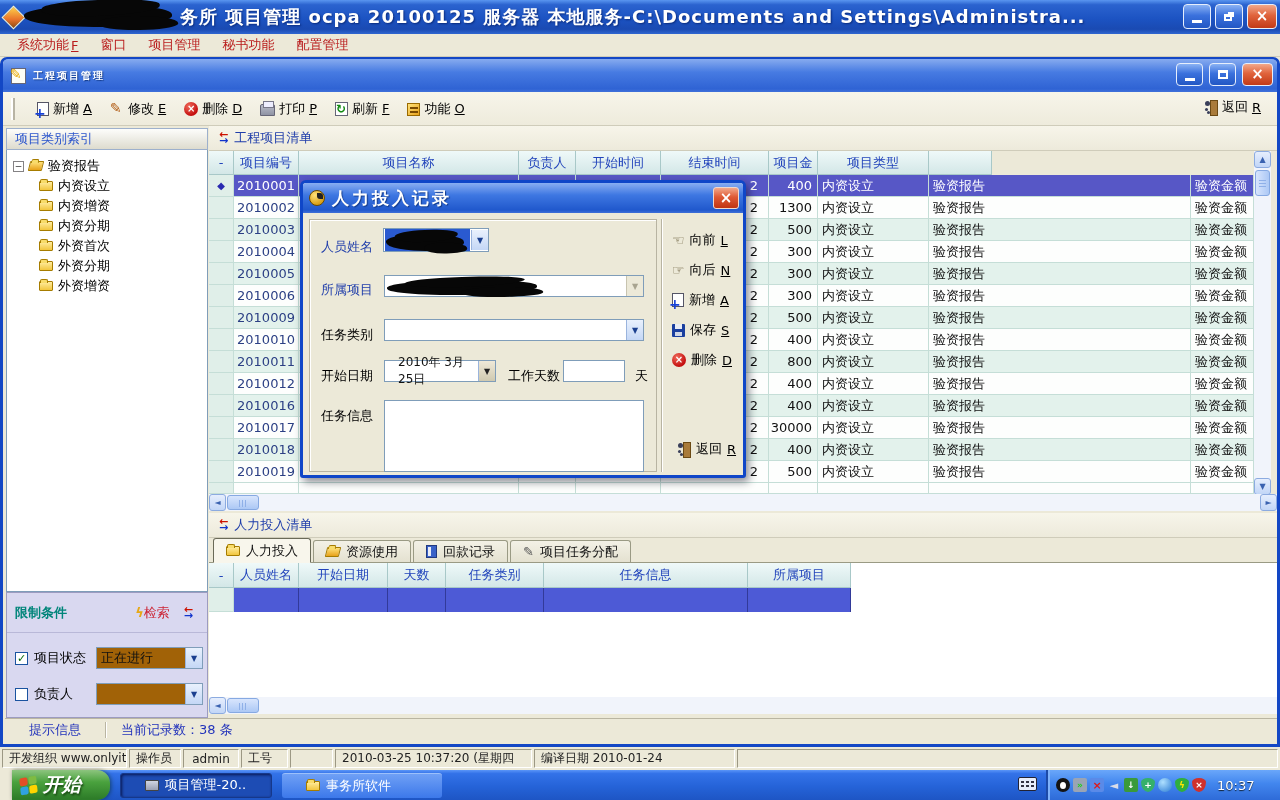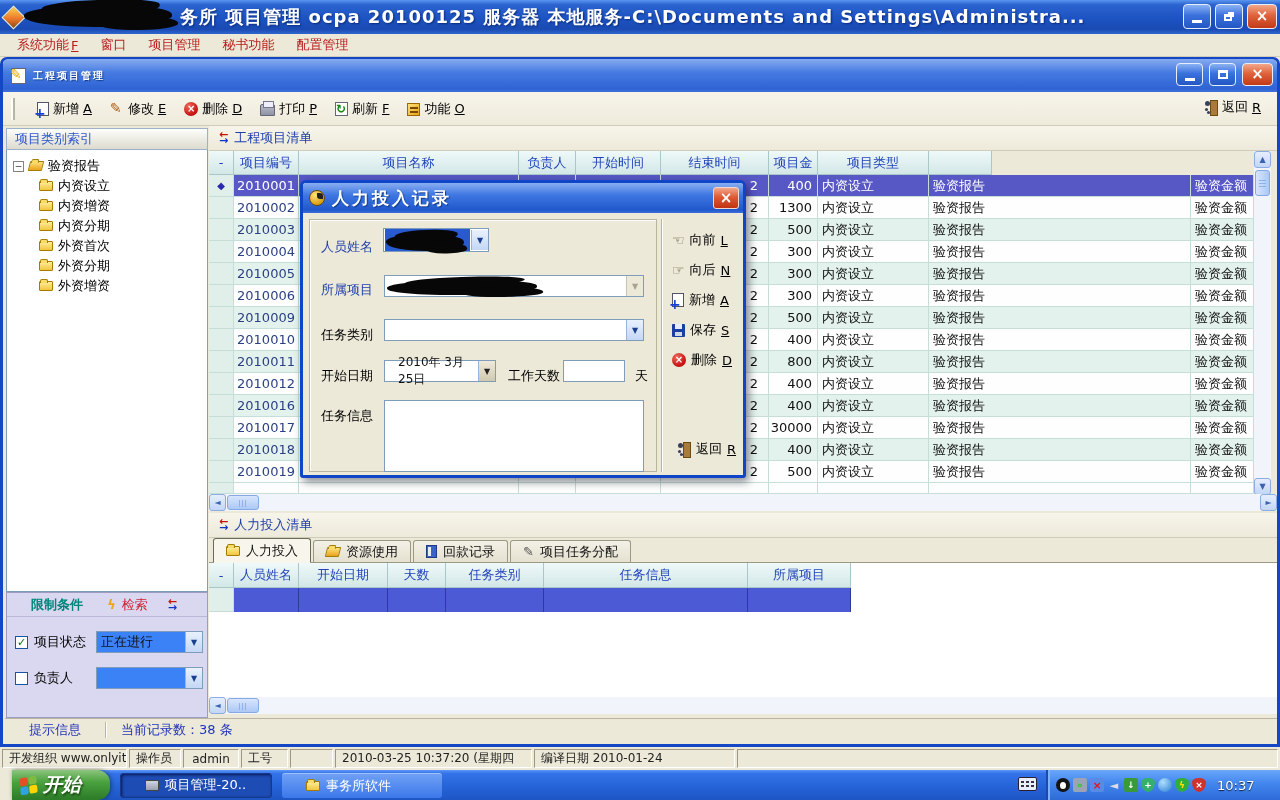--- a/index.html
+++ b/index.html
@@ -75,28 +75,28 @@
 
   
   .side-header{left:6px;top:128px;width:202px;height:22px;background:linear-gradient(180deg,#fdfdfb,#dddbce);border:1px solid #9db0cc;color:#2b55cc;font-size:13px;display:flex;align-items:center;padding-left:8px}
   .tree{left:6px;top:150px;width:202px;height:442px;background:#fff;border:1px solid #7f9db9;border-top:none;padding:6px 0 0 6px}
   .tree-row{display:flex;align-items:center;gap:5px;height:20px;font-size:13px;color:#000}
   .tree-row.child{padding-left:26px}
   .expander{width:11px;height:11px;border:1px solid #848284;background:#fff;font-size:9px;line-height:9px;text-align:center;color:#333;flex:none}
 
   
   .filter{left:6px;top:592px;width:202px;height:126px;background:#d9d8f0;border:1px solid #9c9bc0}
-  .filter-hd{display:flex;align-items:center;height:24px;border-bottom:1px solid #b9b8d8;padding:0 24px;gap:6px}
+  .filter-hd{display:flex;align-items:center;height:40px;border-bottom:1px solid #b9b8d8;padding:0 8px;}
   .filter-title{color:#00857a;font-weight:bold;font-size:13px;flex:1}
   .bolt{color:#e6a817;font-weight:bold;font-size:13px}
   .search-lbl{color:#cc2233;font-size:13px;margin-right:14px}
   .f-row{display:flex;align-items:center;gap:6px;padding:0 4px 0 8px;margin-top:14px}
   .cb{width:13px;height:13px;background:#fff;border:1px solid #1a53a0;flex:none;font-size:11px;line-height:12px;text-align:center;color:#0a6a0a;font-weight:bold}
   .f-lbl{font-size:13px;color:#000;width:56px}
-  .xp-combo{height:22px;background:#3b82f6;border:1px solid #7f9db9;display:flex;align-items:center;flex:1;position:relative}
+  .xp-combo{height:22px;background:#a16207;border:1px solid #7f9db9;display:flex;align-items:center;flex:1;position:relative}
   .xp-combo .val{flex:1;padding:0 4px;font-size:13px}
   .drop-btn{width:17px;height:100%;background:linear-gradient(180deg,#e9f1fd,#c4d7f6);border-left:1px solid #9ab4dd;color:#1a3f8f;font-size:8px;display:flex;align-items:center;justify-content:center;flex:none}
   .drop-btn.disabled{background:#ece9d8;color:#a8a490;border-left:1px solid #c8c4b0}
 
   
   .status-row{left:5px;top:718px;width:1272px;height:22px;background:#ece9d8;border-top:1px solid #b9b5a2;display:flex;align-items:center}
   .status-row .s1{width:100px;text-align:center;color:#2233bb;font-size:13px}
   .status-row .sep{width:2px;height:16px;border-left:1px solid #b9b5a2;border-right:1px solid #fff}
   .status-row .s2{padding-left:14px;color:#2233bb;font-size:13px}
 

